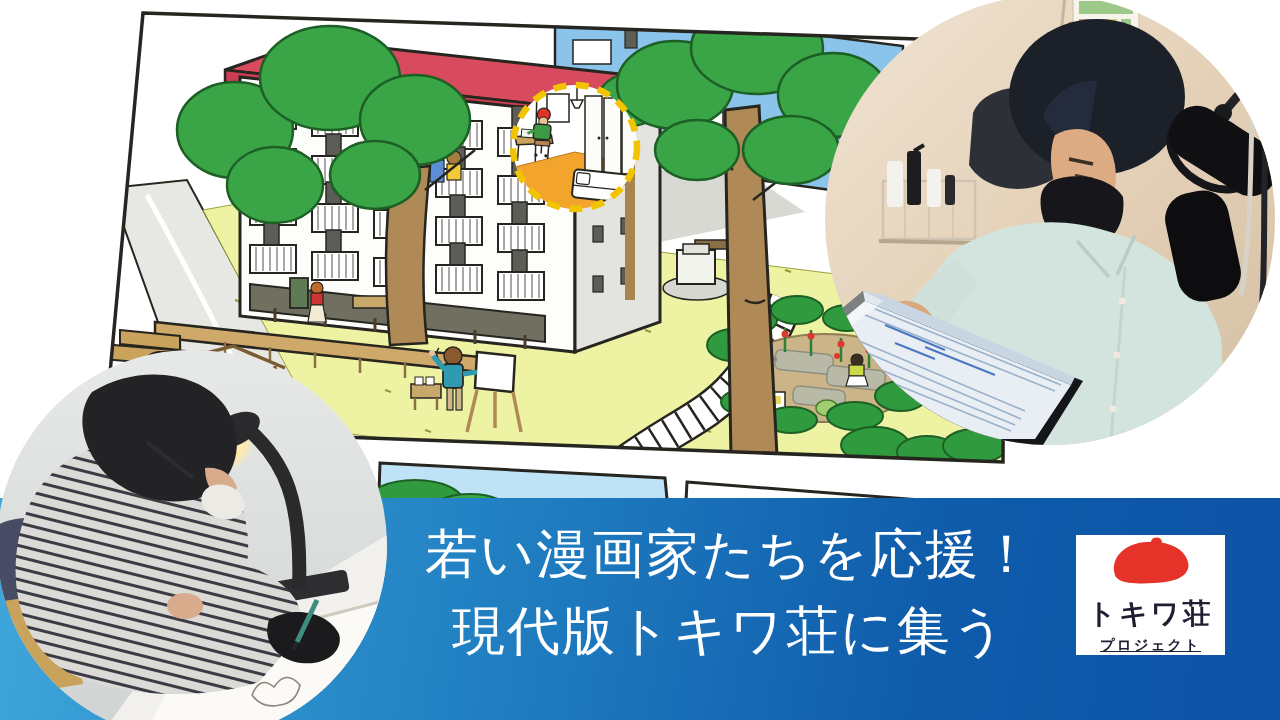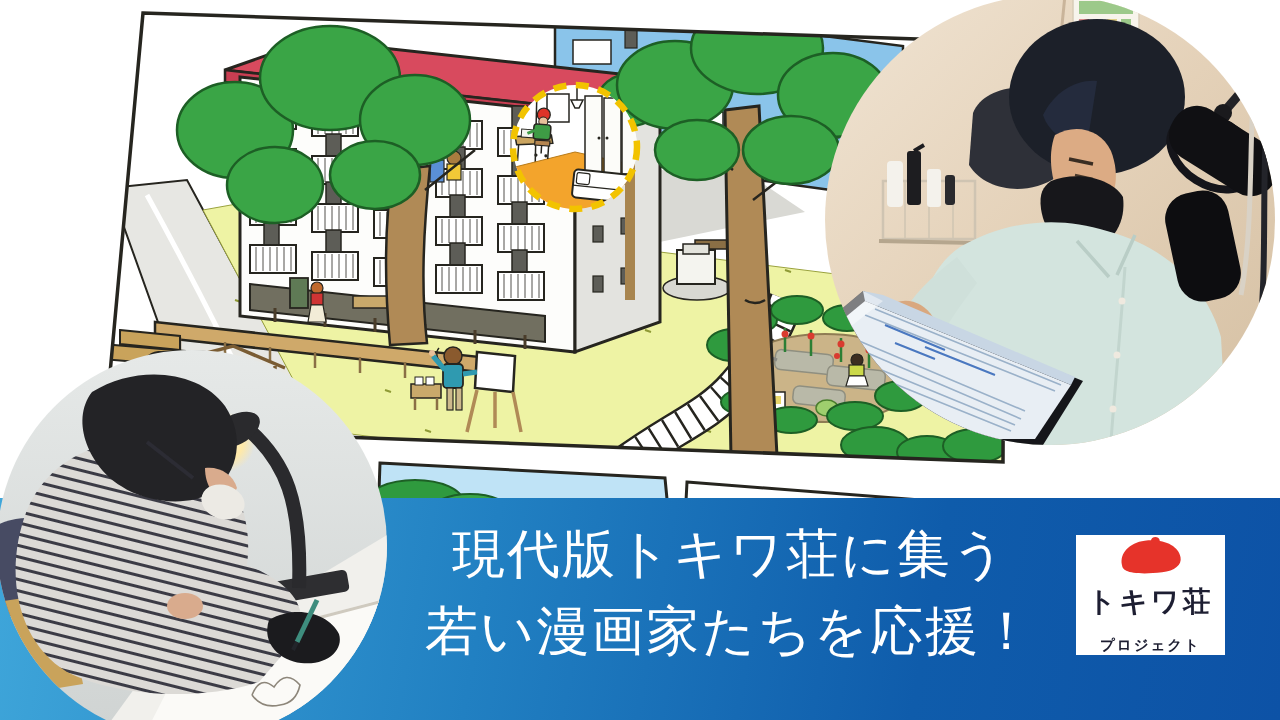--- a/index.html
+++ b/index.html
@@ -14,21 +14,21 @@
   
   .banner{position:absolute;left:0;top:498px;width:1280px;height:222px;z-index:2;
           background:linear-gradient(100deg,#3fa6da 0%,#2180c2 38%,#0f5cab 72%,#0d52a6 100%);}
   .banner-text{position:absolute;left:390px;top:18px;width:680px;text-align:center;color:#ffffff;}
   .banner-line{font-size:53px;line-height:77px;letter-spacing:2px;font-weight:500;white-space:nowrap;}
 
   
   .logo-card{position:absolute;left:1076px;top:37px;width:149px;height:120px;background:#ffffff;
              display:flex;flex-direction:column;align-items:center;}
   .logo-title{font-size:28px;letter-spacing:3px;color:#1d1e32;margin-top:2px;font-weight:600;}
-  .logo-sub{font-size:14.5px;letter-spacing:2px;color:#1d1e32;margin-top:15px;font-weight:600;}
+  .logo-sub{font-size:14.5px;letter-spacing:2px;color:#1d1e32;margin-top:3px;font-weight:600;text-decoration:underline;}
 
   
   .photo-circle{position:absolute;border-radius:50%;overflow:hidden;z-index:3;}
   .photo-left{left:-3px;top:350px;width:390px;height:390px;}
   .photo-right{left:825px;top:-5px;width:450px;height:450px;}
   .photo-circle svg{display:block;width:100%;height:100%;}
 </style>
 </head>
 <body>
 
@@ -347,22 +347,22 @@
           <circle cx="490" cy="147" r="62" fill="none" stroke="#f2c300" stroke-width="6.5" stroke-dasharray="13,9.5"></circle>
         </g>
       </g>
 
       <polygon points="58,13 920,42 918,462 20,428" fill="none" stroke="#26251f" stroke-width="3.5"></polygon>
     </svg>
   </div>
 
   <div class="banner">
     <div class="banner-text">
+      <div class="banner-line">若い漫画家たちを応援！</div>
       <div class="banner-line">現代版トキワ荘に集う</div>
-      <div class="banner-line">若い漫画家たちを応援！</div>
     </div>
 
     <div class="logo-card">
       <svg width="118" height="76" viewBox="0 0 150 95">
         <ellipse cx="84" cy="12" rx="9" ry="8" fill="#e6332a"></ellipse>
         <path d="M15,62 C10,38 30,16 62,12 C100,7 132,22 136,46 C139,62 124,74 98,77 C66,81 36,80 24,74 C17,70 16,67 15,62 Z" fill="#e6332a"></path>
       </svg>
       <div class="logo-title">トキワ荘</div>
       <div class="logo-sub">プロジェクト</div>
     </div>

